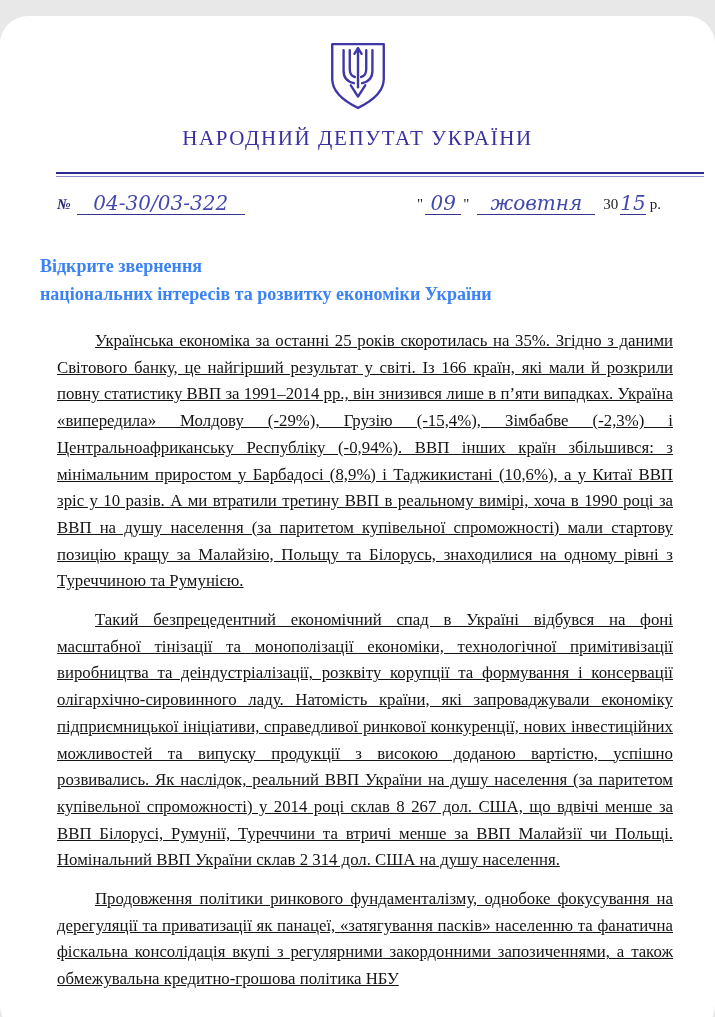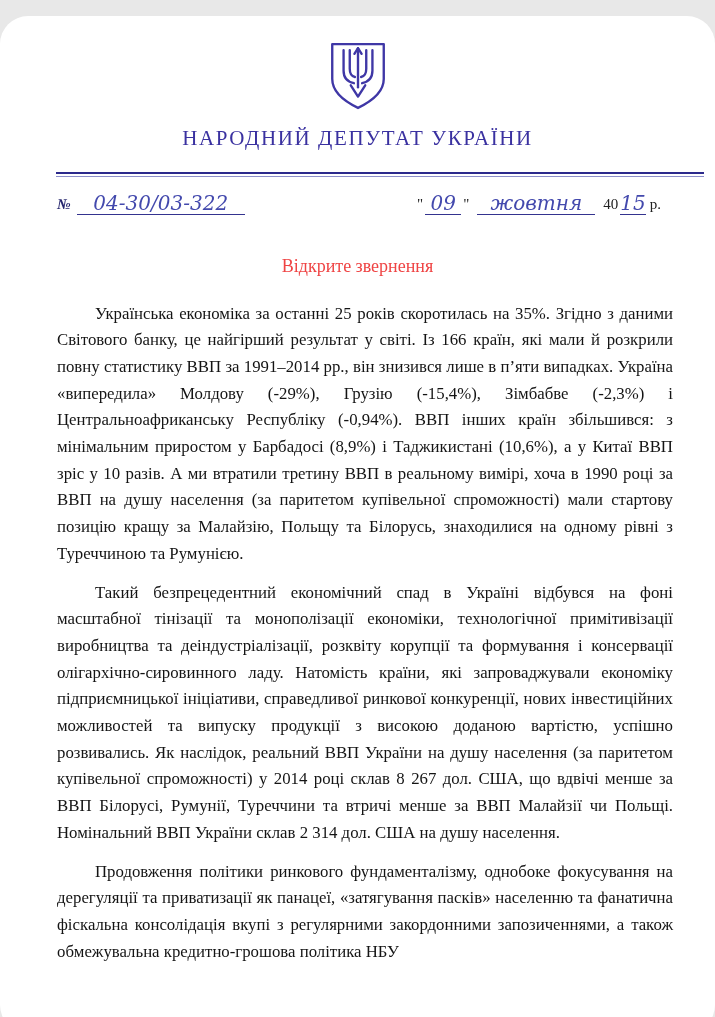--- a/index.html
+++ b/index.html
@@ -50,34 +50,34 @@
     padding-bottom:1px;
   }
   .ref-left .hw-line { min-width:168px; margin-left:6px; }
   .printed { color:#222; padding:0 2px 2px 2px; }
   .day-line   { min-width:36px; }
   .month-line { min-width:118px; margin:0 6px; }
   .year-line  { min-width:24px; margin-right:2px; }
 
   .letter-title {
     margin:38px 40px 0 40px;
-    text-align:center;
-    font-weight:normal;
+    text-align:left;
+    font-weight:bold;
     font-size:18px;
     line-height:27.5px;
-    color:#ef4444;
+    color:#3b82f6;
   }
   .body-text {
     margin:20px 42px 0 57px;
     width:616px;
     font-size:16.8px;
     line-height:26.7px;
     text-align:justify;
   }
-  .body-text p { text-indent:38px; margin-bottom:12px; }
+  .body-text p { text-indent:38px; margin-bottom:12px;text-decoration:underline; }
 
   .scan-edge-bottom {
     position:absolute; left:0; bottom:0; width:100%; height:9px;
     background:#1c1c1c;
   }
   .scan-edge-bottom::after {
     content:""; position:absolute; left:0; bottom:0; width:100%; height:3px;
     background:#5a5a5a;
   }
 </style>
@@ -119,30 +119,31 @@
     </div>
     <div class="ref-right">
       <span class="printed">"</span>
       <span class="hw-line day-line">
         <span class="hw">09</span>
       </span>
       <span class="printed">"</span>
       <span class="hw-line month-line">
         <span class="hw">жовтня</span>
       </span>
-      <span class="printed">40</span>
+      <span class="printed">30</span>
       <span class="hw-line year-line">
         <span class="hw">15</span>
       </span>
       <span class="printed">р.</span>
     </div>
   </div>
 
   <div class="letter-title">
     <div>Відкрите звернення</div>
+    <div>національних інтересів та розвитку економіки України</div>
   </div>
 
   <div class="body-text">
     <p>Українська економіка за останні 25 років скоротилась на 35%. Згідно з даними Світового банку, це найгірший результат у світі. Із 166 країн, які мали й розкрили повну статистику ВВП за 1991–2014 рр., він знизився лише в п’яти випадках. Україна «випередила» Молдову (-29%), Грузію (-15,4%), Зімбабве (-2,3%) і Центральноафриканську Республіку (-0,94%). ВВП інших країн збільшився: з мінімальним приростом у Барбадосі (8,9%) і Таджикистані (10,6%), а у Китаї ВВП зріс у 10 разів. А ми втратили третину ВВП в реальному вимірі, хоча в 1990 році за ВВП на душу населення (за паритетом купівельної спроможності) мали стартову позицію кращу за Малайзію, Польщу та Білорусь, знаходилися на одному рівні з Туреччиною та Румунією.</p>
     <p>Такий безпрецедентний економічний спад в Україні відбувся на фоні масштабної тінізації та монополізації економіки, технологічної примітивізації виробництва та деіндустріалізації, розквіту корупції та формування і консервації олігархічно-сировинного ладу. Натомість країни, які запроваджували економіку підприємницької ініціативи, справедливої ринкової конкуренції, нових інвестиційних можливостей та випуску продукції з високою доданою вартістю, успішно розвивались. Як наслідок, реальний ВВП України на душу населення (за паритетом купівельної спроможності) у 2014 році склав 8 267 дол. США, що вдвічі менше за ВВП Білорусі, Румунії, Туреччини та втричі менше за ВВП Малайзії чи Польщі. Номінальний ВВП України склав 2 314 дол. США на душу населення.</p>
     <p>Продовження політики ринкового фундаменталізму, однобоке фокусування на дерегуляції та приватизації як панацеї, «затягування пасків» населенню та фанатична фіскальна консолідація вкупі з регулярними закордонними запозиченнями, а також обмежувальна кредитно-грошова політика НБУ</p>
   </div>
 
   <div class="scan-edge-bottom"></div>
 

